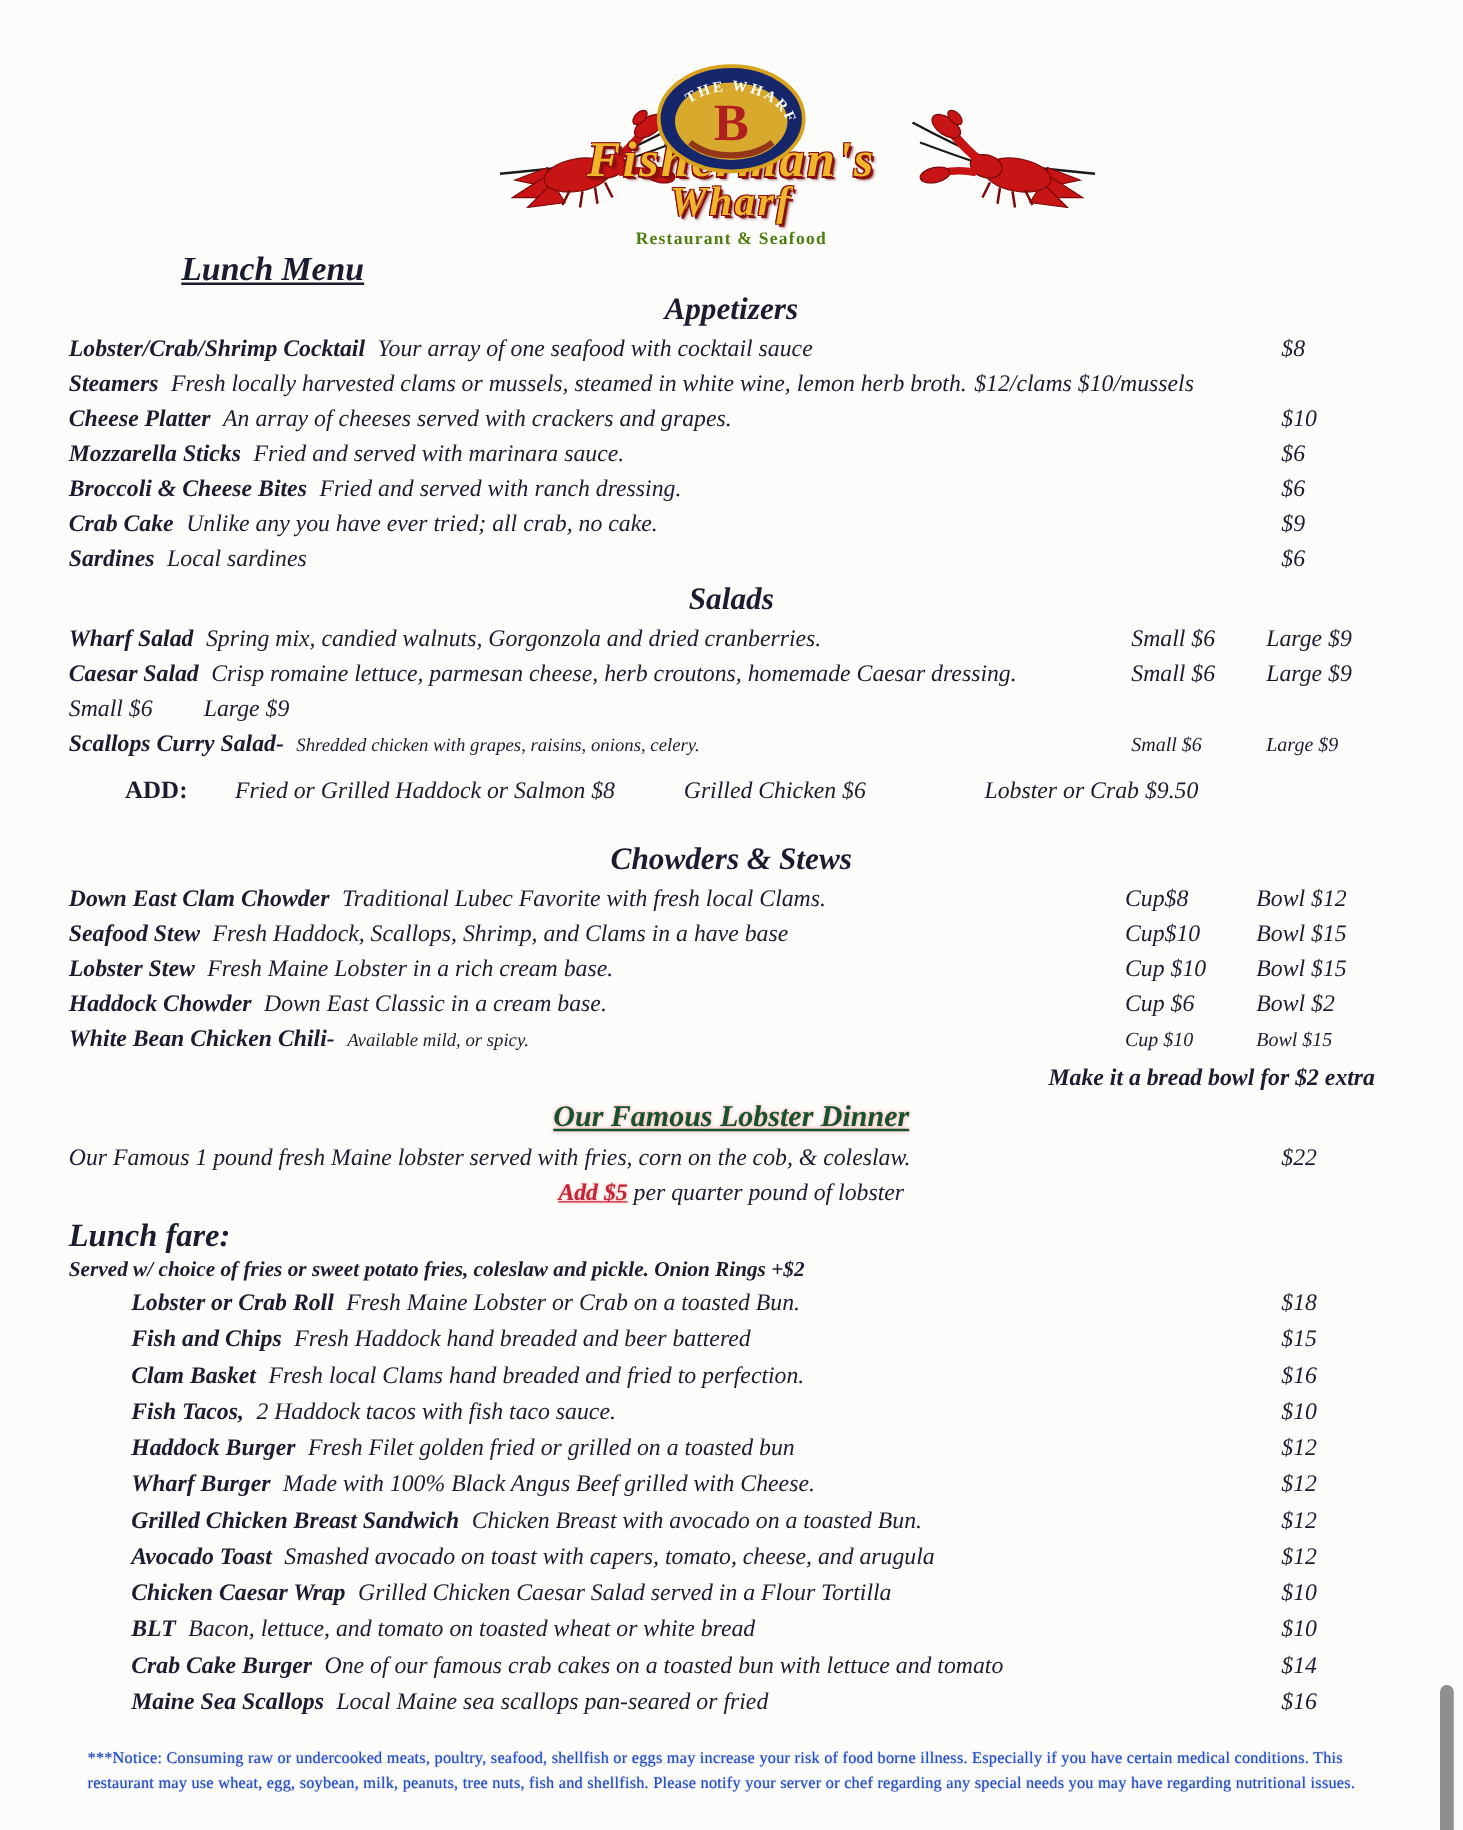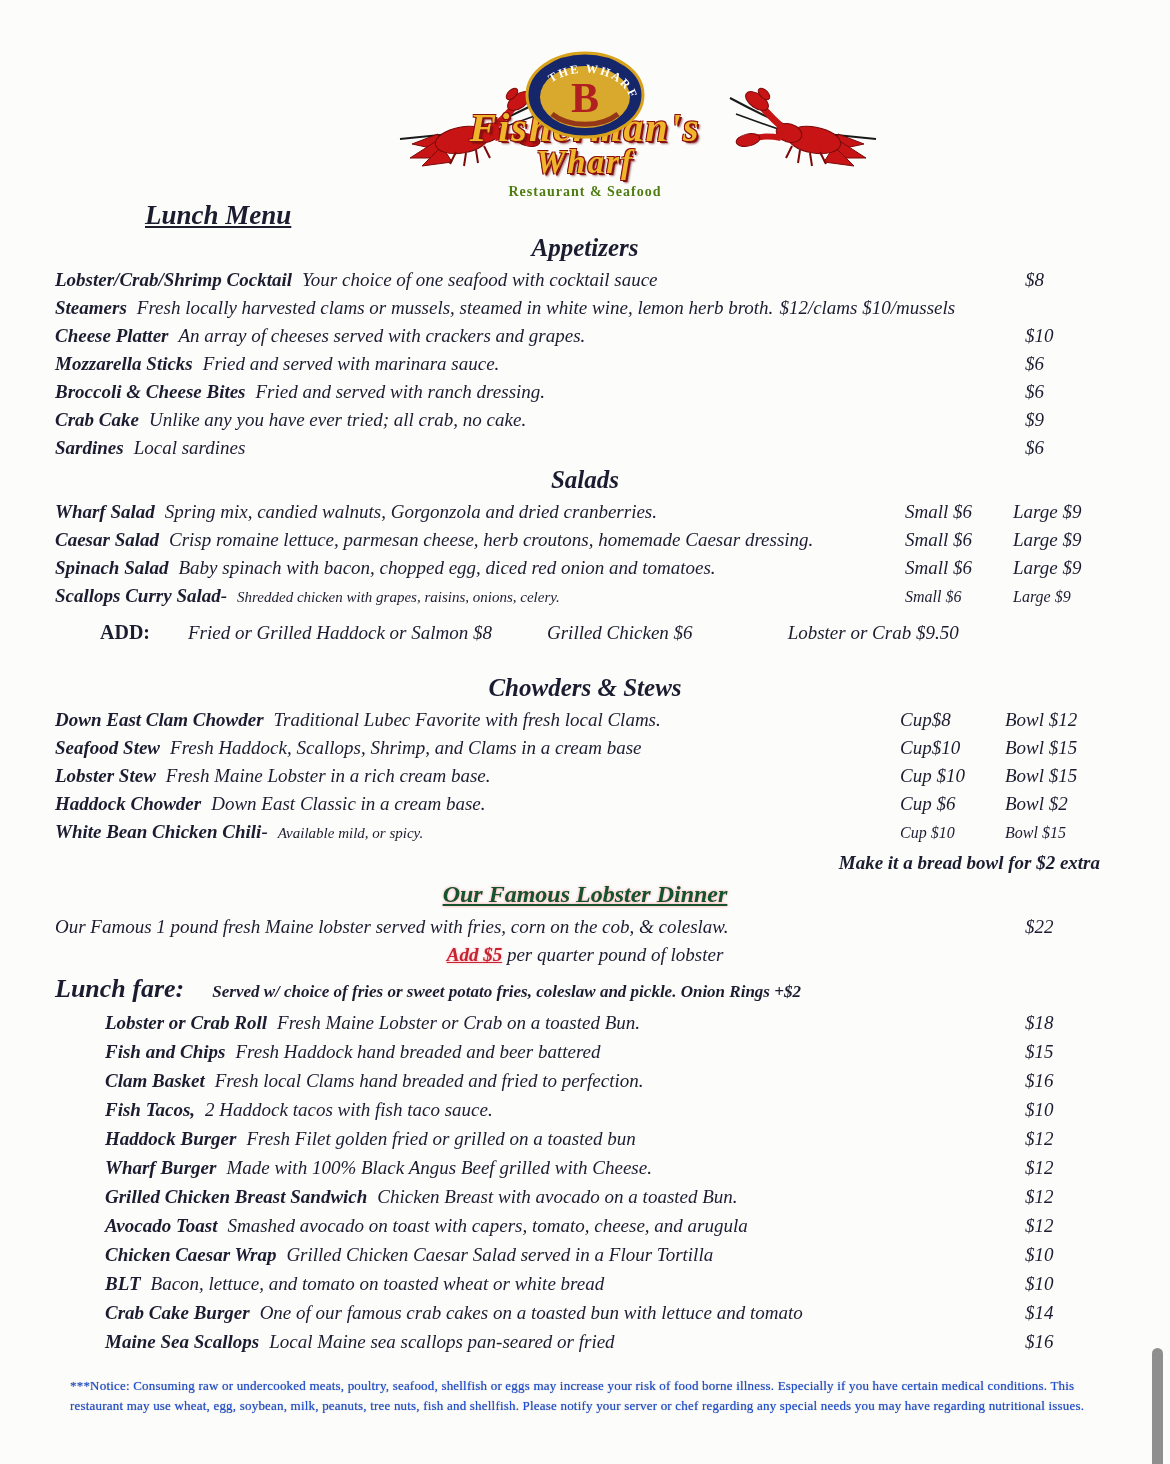--- a/index.html
+++ b/index.html
@@ -55,21 +55,21 @@
   .add-opt-1{margin-left:55px;}
   .add-opt-2{margin-left:95px;}
   .bread-note{text-align:right;margin:2px 70px 0 0;font-size:19px;
     font-weight:bold;font-style:italic;line-height:28px;}
   .dinner-row{display:flex;align-items:baseline;margin:4px 45px 0 55px;
     font-size:19px;font-style:italic;line-height:28px;}
   .dinner-row .text{flex:1;}
   .add5-line{text-align:center;font-size:19px;font-style:italic;line-height:27px;}
   .add5-red{color:#c52233;font-weight:bold;text-decoration:underline;
     text-shadow:0 0 2px rgba(255,140,140,.8);}
-  .fare-header{display:flex;align-items:baseline;margin:4px 45px 2px 55px;}
+  .fare-header{display:flex;align-items:baseline;margin:4px 45px 2px 55px;flex-direction:column;}
   .fare-title{font-size:26px;font-weight:bold;font-style:italic;margin-right:28px;line-height:34px;}
   .fare-sub{font-size:17px;font-weight:bold;font-style:italic;}
   .chowders-gap{height:22px;}
   
   .notice{margin:20px 85px 0 70px;font-size:13px;line-height:1.5;color:#1d4ed8;
     letter-spacing:.2px;text-shadow:0 0 1px rgba(95,105,120,.85);}
   
   .scroll-thumb{position:absolute;right:7px;top:1348px;width:11px;height:120px;
     background:#8f8f8f;border-radius:6px 6px 0 0;}
 </style>
@@ -130,21 +130,21 @@
   <div class="title1">Fisherman's</div>
   <div class="title2">Wharf</div>
   <div class="subtitle">Restaurant &amp; Seafood</div>
 </div>
 
 <h1 class="page-title">Lunch Menu</h1>
 
 <div class="section-heading">Appetizers</div>
 <div id="appetizers-rows">
     <div class="row">
-      <span class="text"><span class="item-name">Lobster/Crab/Shrimp Cocktail</span><span class="item-desc">Your choice of one seafood with cocktail sauce</span></span>
+      <span class="text"><span class="item-name">Lobster/Crab/Shrimp Cocktail</span><span class="item-desc">Your array of one seafood with cocktail sauce</span></span>
       <span class="price-col col-price">$8</span>
     </div>
     <div class="row">
       <span class="text"><span class="item-name">Steamers</span><span class="item-desc">Fresh locally harvested clams or mussels, steamed in white wine, lemon herb broth.</span><span class="inline-price">$12/clams $10/mussels</span></span>
     </div>
     <div class="row">
       <span class="text"><span class="item-name">Cheese Platter</span><span class="item-desc">An array of cheeses served with crackers and grapes.</span></span>
       <span class="price-col col-price">$10</span>
     </div>
     <div class="row">
@@ -171,21 +171,20 @@
       <span class="text"><span class="item-name">Wharf Salad</span><span class="item-desc">Spring mix, candied walnuts, Gorgonzola and dried cranberries.</span></span>
       <span class="price-col col-small">Small $6</span>
       <span class="price-col col-large">Large  $9</span>
     </div>
     <div class="row">
       <span class="text"><span class="item-name">Caesar Salad</span><span class="item-desc">Crisp romaine lettuce, parmesan cheese, herb croutons, homemade Caesar dressing.</span></span>
       <span class="price-col col-small">Small $6</span>
       <span class="price-col col-large">Large $9</span>
     </div>
     <div class="row">
-      <span class="text"><span class="item-name">Spinach Salad</span><span class="item-desc">Baby spinach with bacon, chopped egg, diced red onion and tomatoes.</span></span>
       <span class="price-col col-small">Small $6</span>
       <span class="price-col col-large">Large $9</span>
     </div>
     <div class="row small-desc">
       <span class="text"><span class="item-name">Scallops Curry Salad-</span><span class="item-desc">Shredded chicken with grapes, raisins, onions, celery.</span></span>
       <span class="price-col col-small">Small $6</span>
       <span class="price-col col-large">Large $9</span>
     </div>
   </div>
 
@@ -198,21 +197,21 @@
 
 <div class="chowders-gap"></div>
 <div class="section-heading">Chowders &amp; Stews</div>
 <div id="chowders-rows">
     <div class="row">
       <span class="text"><span class="item-name">Down East Clam Chowder</span><span class="item-desc">Traditional Lubec Favorite with fresh local Clams.</span></span>
       <span class="price-col col-cup">Cup$8</span>
       <span class="price-col col-bowl">Bowl $12</span>
     </div>
     <div class="row">
-      <span class="text"><span class="item-name">Seafood Stew</span><span class="item-desc">Fresh Haddock, Scallops, Shrimp, and Clams in a cream base</span></span>
+      <span class="text"><span class="item-name">Seafood Stew</span><span class="item-desc">Fresh Haddock, Scallops, Shrimp, and Clams in a have base</span></span>
       <span class="price-col col-cup">Cup$10</span>
       <span class="price-col col-bowl">Bowl $15</span>
     </div>
     <div class="row">
       <span class="text"><span class="item-name">Lobster Stew</span><span class="item-desc">Fresh Maine Lobster in a rich cream base.</span></span>
       <span class="price-col col-cup">Cup $10</span>
       <span class="price-col col-bowl">Bowl $15</span>
     </div>
     <div class="row">
       <span class="text"><span class="item-name">Haddock Chowder</span><span class="item-desc">Down East Classic in a cream base.</span></span>

